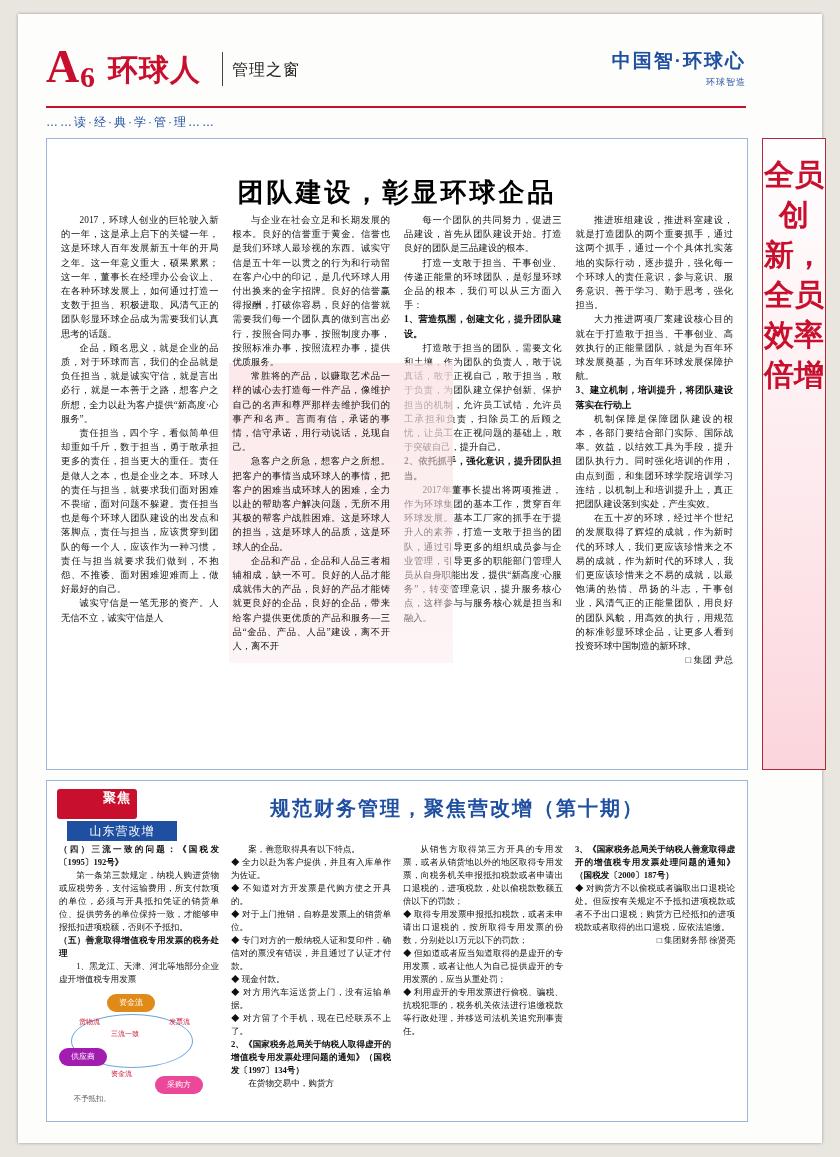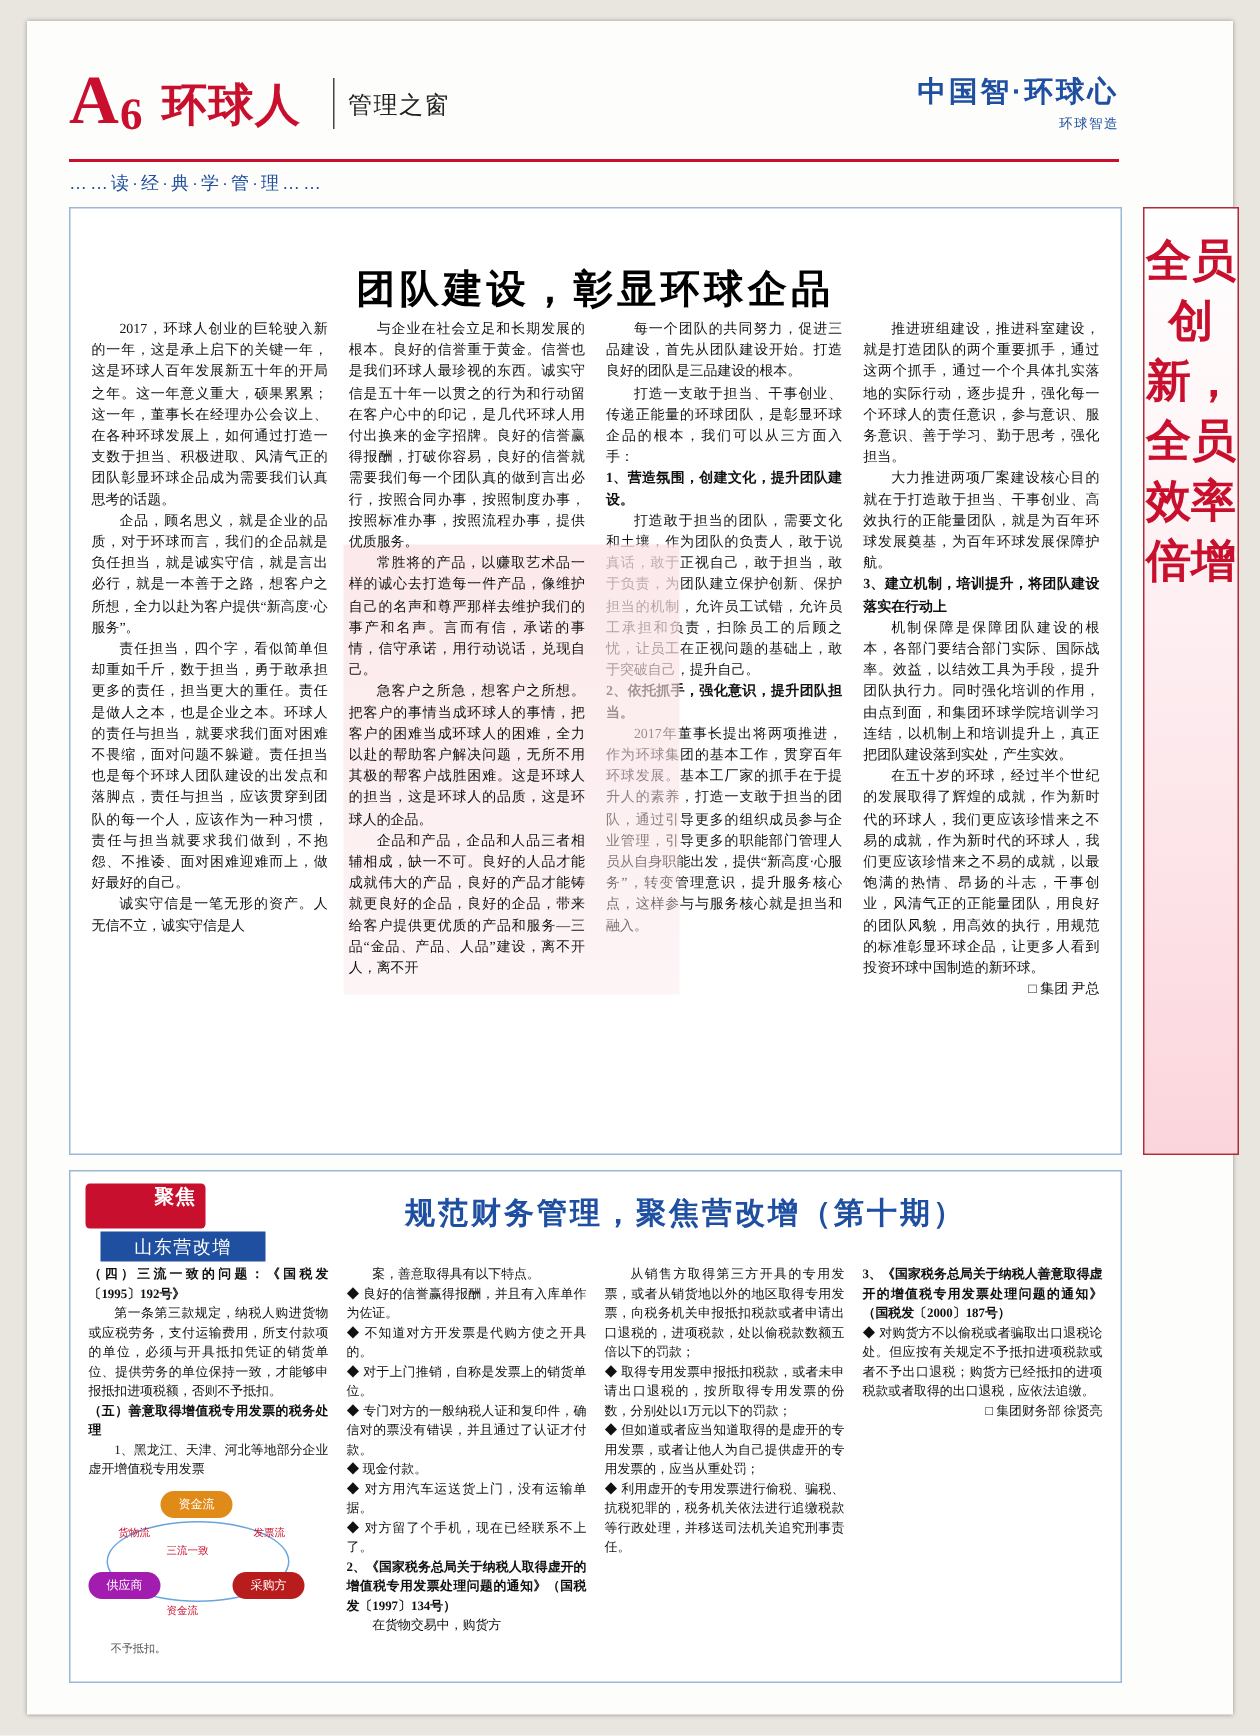--- a/index.html
+++ b/index.html
@@ -135,21 +135,21 @@
   .bcol .h{font-weight:bold;text-indent:0;}
   .bcol .bullet{text-indent:0;}
   .diagram{
     position:relative;margin:6px 0 4px 0;height:96px;
   }
   .node{
     position:absolute;border-radius:10px;color:#fff;font-size:8px;
     text-align:center;line-height:18px;width:48px;height:18px;
   }
   .node.blue{background:#a21caf;}
-  .node.green{background:#b91c1c;}
+  .node.green{background:#ec4899;margin-top:28px;}
   .node.orange{background:#e08a17;}
   .ellipse{
     position:absolute;left:12px;top:22px;width:120px;height:52px;
     border:1.5px solid #6aa6dd;border-radius:50%;
   }
   .dlabel{position:absolute;font-size:7px;color:#c8102e;}
   .bsign{text-align:right;text-indent:0;margin-top:6px;}
   .mini{font-size:7.4px;color:#555;}
 </style>
 </head>
@@ -239,21 +239,21 @@
           <div class="dlabel" style="left:20px;top:24px;">货物流</div>
           <div class="dlabel" style="left:110px;top:24px;">发票流</div>
           <div class="dlabel" style="left:52px;top:36px;">三流一致</div>
           <div class="dlabel" style="left:52px;top:76px;">资金流</div>
         </div>
         <p class="mini">不予抵扣。</p>
       </div>
 
       <div class="bcol">
         <p>案，善意取得具有以下特点。</p>
-        <p class="bullet">◆ 良好的信誉赢得报酬，并且有入库单作为佐证。</p>
+        <p class="bullet">◆ 全力以赴为客户提供，并且有入库单作为佐证。</p>
         <p class="bullet">◆ 不知道对方开发票是代购方使之开具的。</p>
         <p class="bullet">◆ 对于上门推销，自称是发票上的销货单位。</p>
         <p class="bullet">◆ 专门对方的一般纳税人证和复印件，确信对的票没有错误，并且通过了认证才付款。</p>
         <p class="bullet">◆ 现金付款。</p>
         <p class="bullet">◆ 对方用汽车运送货上门，没有运输单据。</p>
         <p class="bullet">◆ 对方留了个手机，现在已经联系不上了。</p>
         <p class="h">2、《国家税务总局关于纳税人取得虚开的增值税专用发票处理问题的通知》（国税发〔1997〕134号）</p>
         <p>在货物交易中，购货方</p>
       </div>
 

